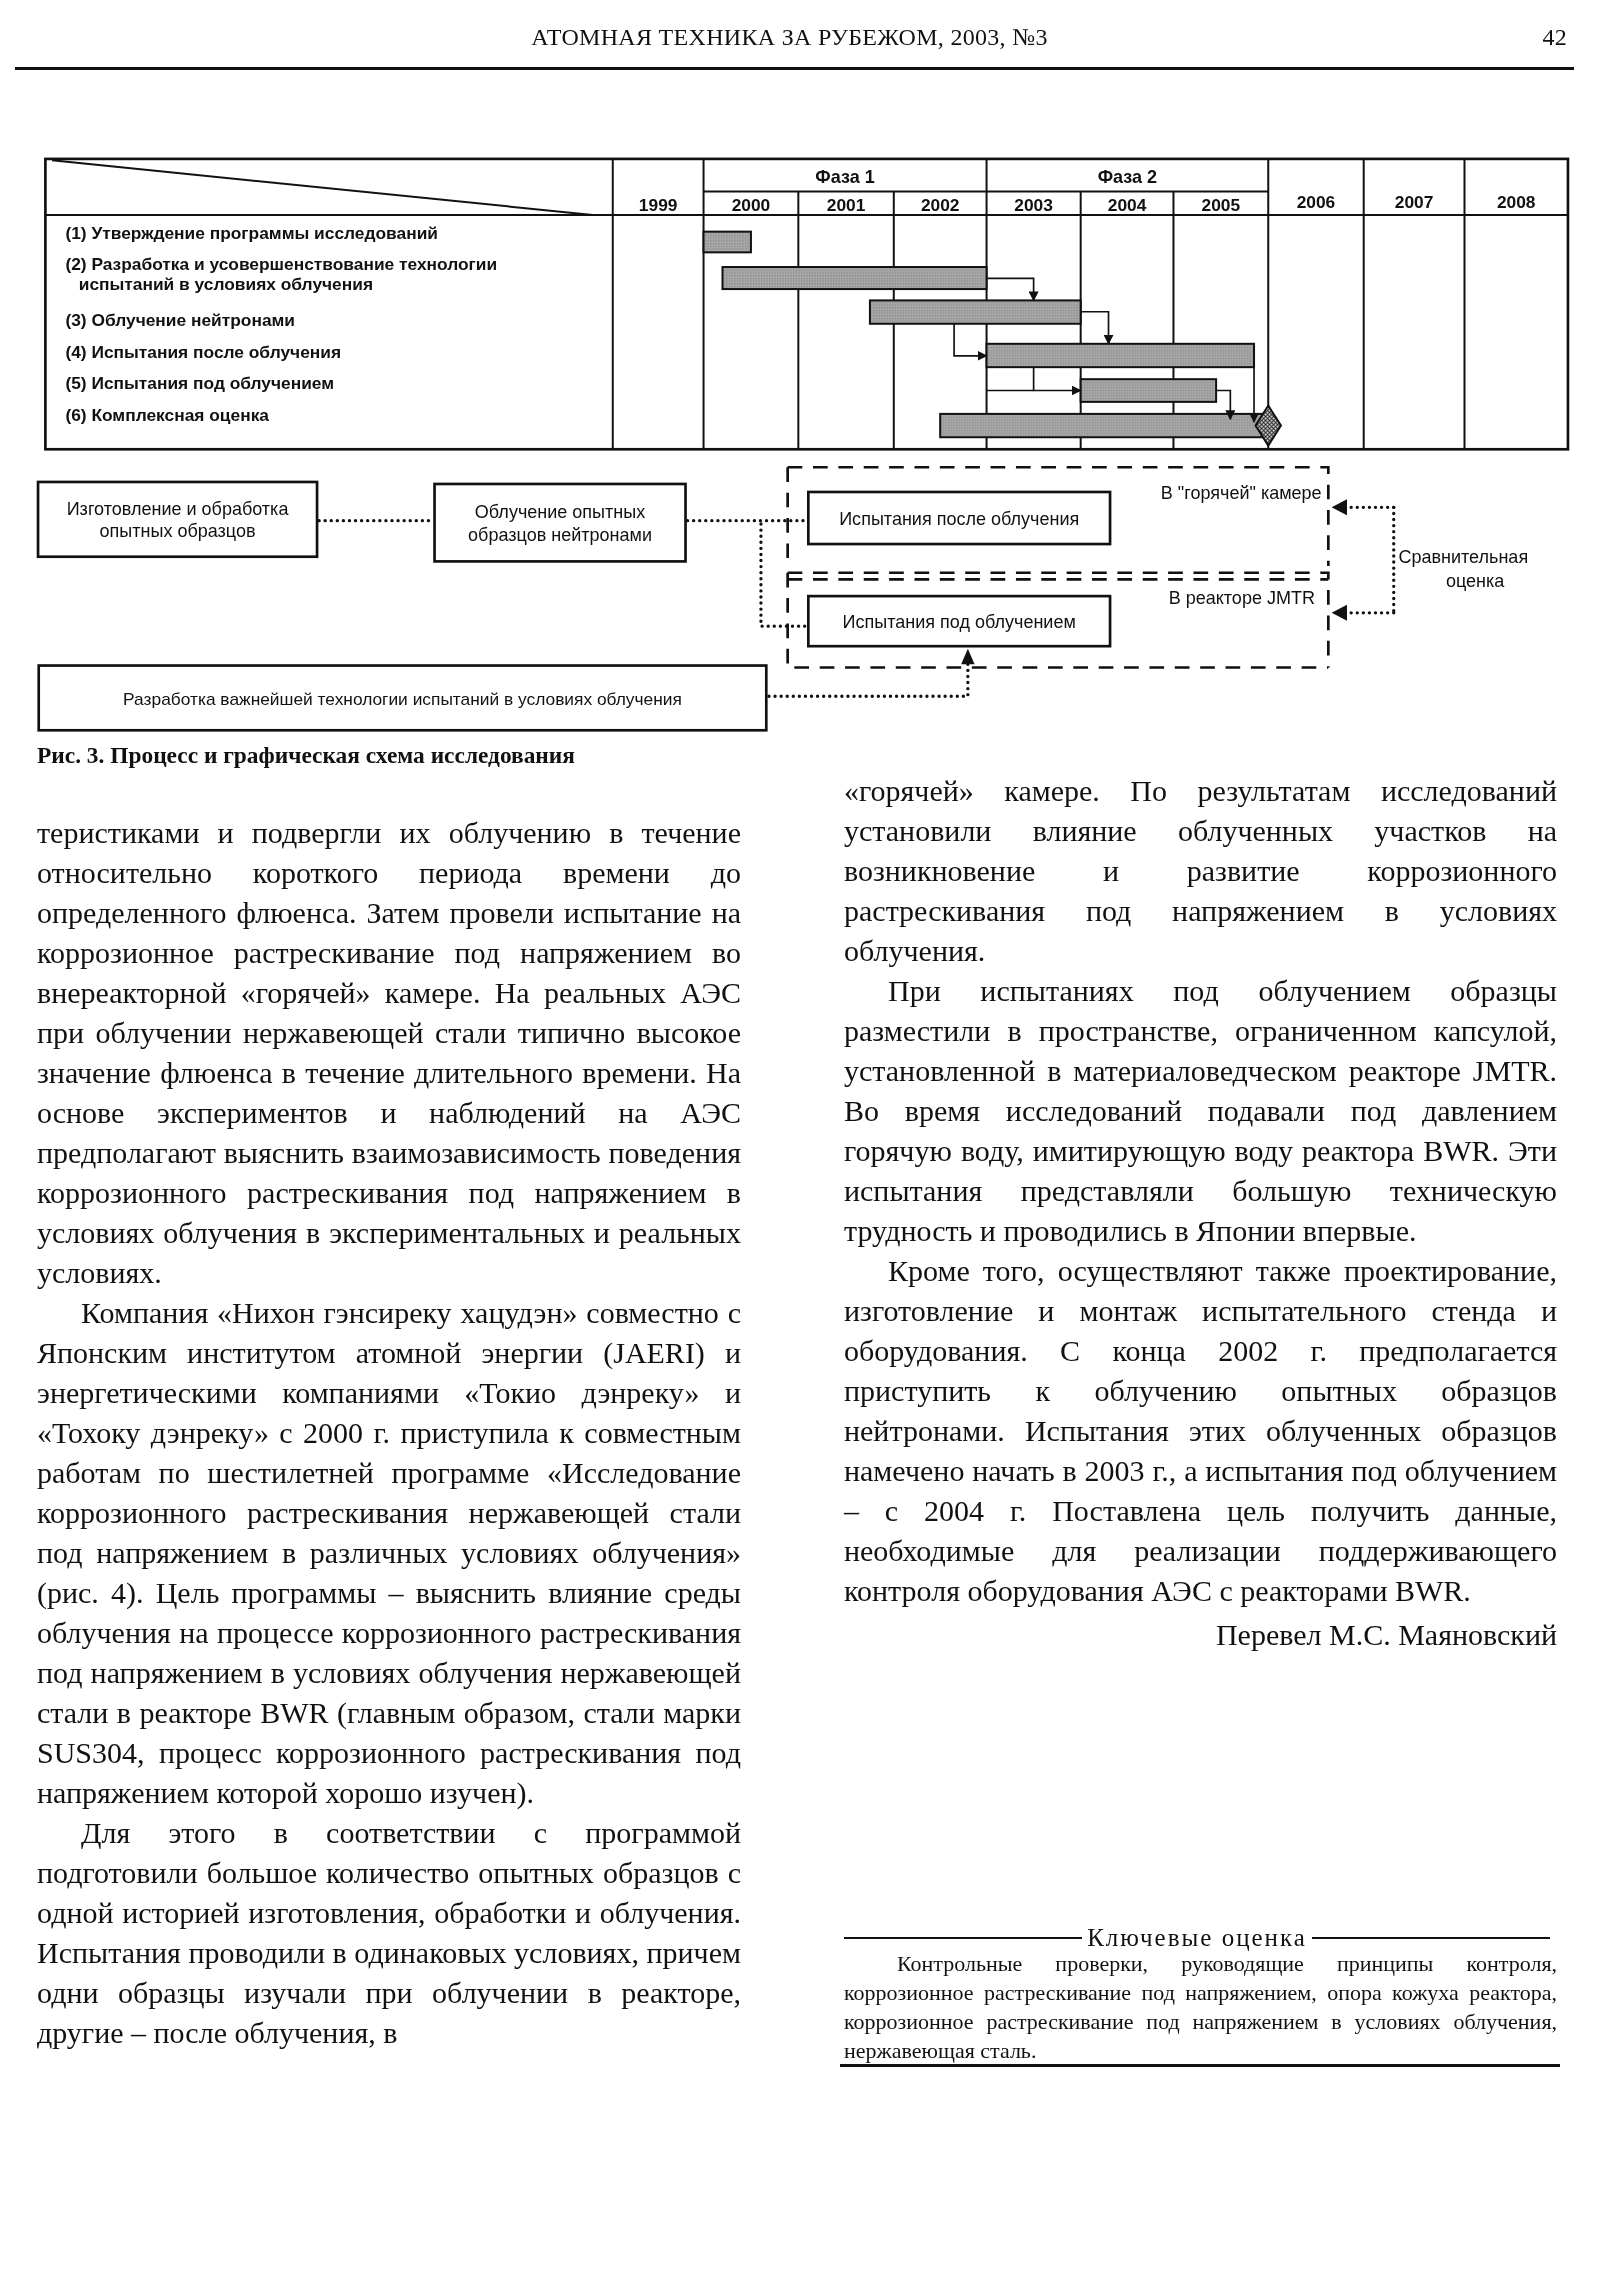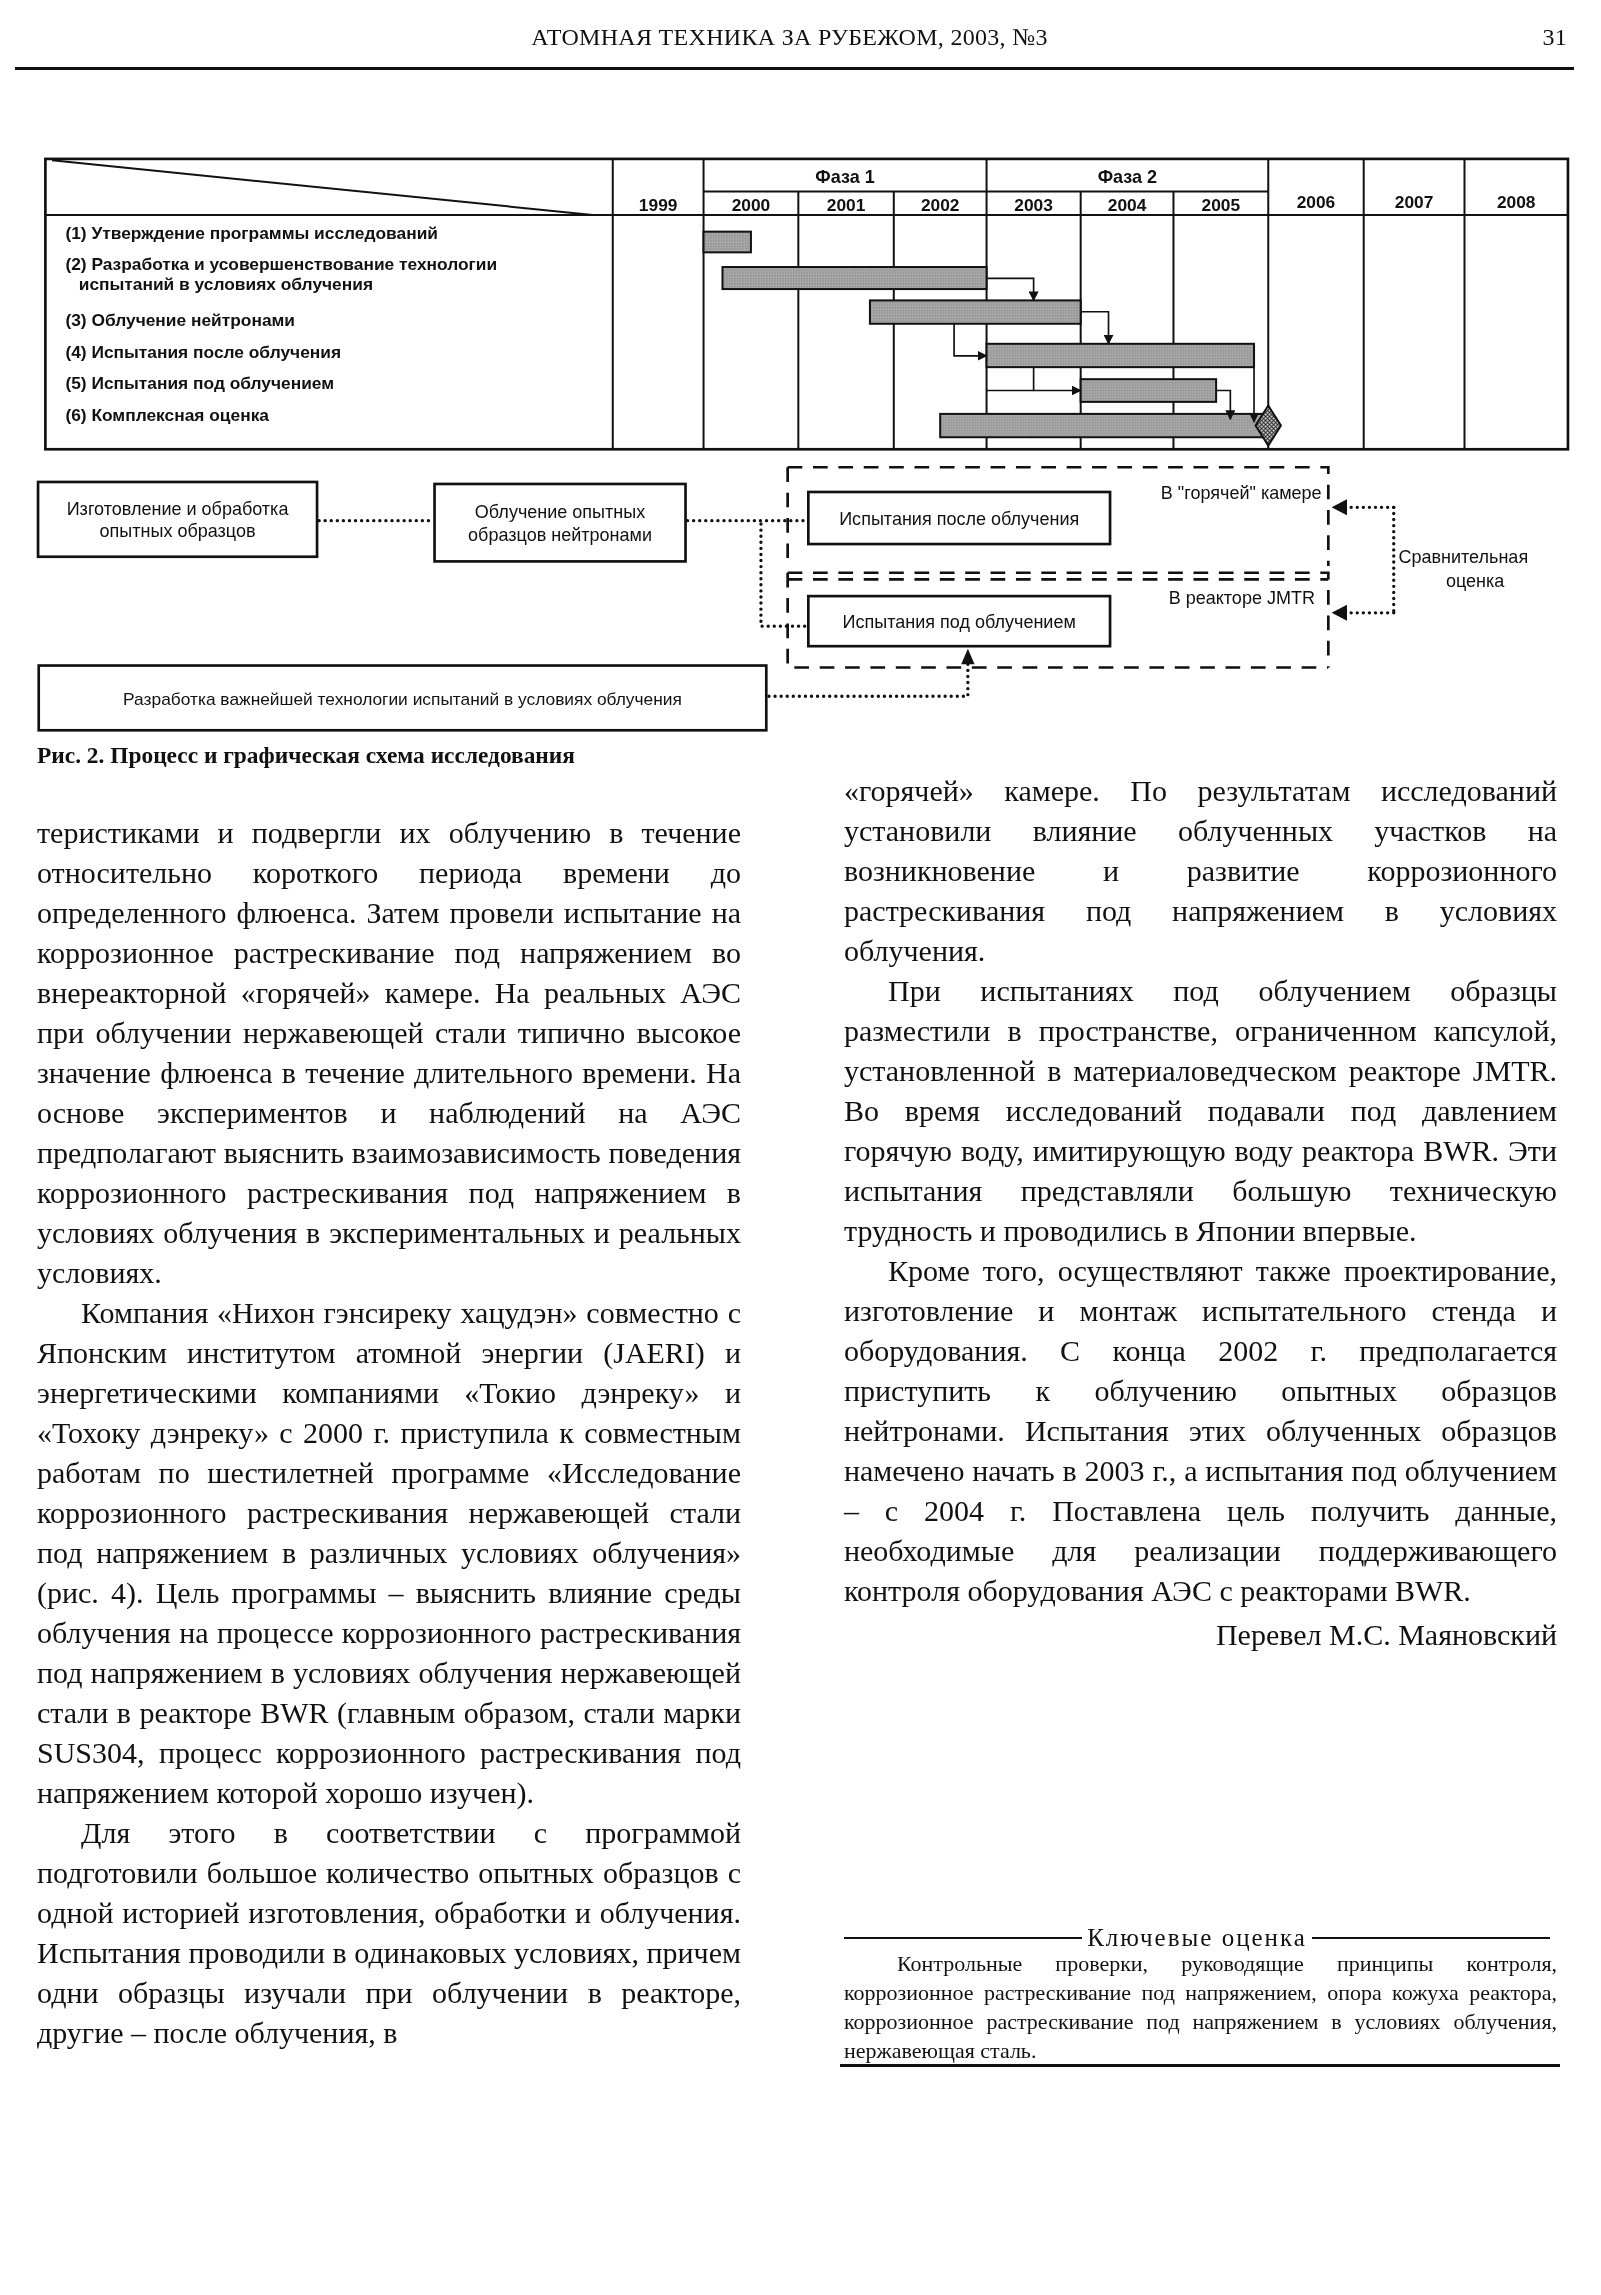--- a/index.html
+++ b/index.html
@@ -20,21 +20,21 @@
   #kw-title-row .line { flex: 1; height: 1.3px; background: #111; }
   #kw-title-row .t { padding: 0 5.3px; }
   #kw-text { position: absolute; left: 844px; top: 1949px; width: 713px; font-size: 22px; line-height: 29px; text-align: justify; text-indent: 53px; }
   #kw-rule { position: absolute; left: 840px; top: 2064px; width: 720px; height: 2.7px; background: #111; }
 </style>
 </head>
 <body>
 
 <div id="running-header" class="serif">
   <span>АТОМНАЯ ТЕХНИКА ЗА РУБЕЖОМ, 2003, №3</span>
-  <span class="page-no">31</span>
+  <span class="page-no">42</span>
 </div>
 <div id="header-rule"></div>
 
 <svg id="figure" width="1602" height="741" viewBox="0 0 2400 1110">
   <defs>
     <pattern id="hatch" width="4" height="4" patternUnits="userSpaceOnUse">
       <rect width="4" height="4" fill="#a8a8a8"></rect>
       <rect width="2" height="2" fill="#8a8a8a"></rect>
     </pattern>
     <pattern id="crosshatch" width="6" height="6" patternUnits="userSpaceOnUse">
@@ -119,21 +119,21 @@
       <path d="M1995,760 L2018,748 L2018,772 Z" fill="#111111"></path>
       <path d="M1995,918 L2018,906 L2018,930 Z" fill="#111111"></path>
       <path d="M1450,972 L1440,995 L1460,995 Z" fill="#111111"></path>
       <text x="1980" y="748" text-anchor="end" font-size="27" font-family="&quot;Liberation Sans&quot;, &quot;DejaVu Sans&quot;, sans-serif" fill="#111111">В "горячей" камере</text>
       <text x="1970" y="905" text-anchor="end" font-size="27" font-family="&quot;Liberation Sans&quot;, &quot;DejaVu Sans&quot;, sans-serif" fill="#111111">В реакторе JMTR</text>
       <text x="2095" y="843" font-size="27" font-family="&quot;Liberation Sans&quot;, &quot;DejaVu Sans&quot;, sans-serif" fill="#111111">Сравнительная</text>
       <text x="2210" y="880" text-anchor="middle" font-size="27" font-family="&quot;Liberation Sans&quot;, &quot;DejaVu Sans&quot;, sans-serif" fill="#111111">оценка</text>
     </g>
 </svg>
 
-<div id="caption" class="serif">Рис. 2. Процесс и графическая схема исследования</div>
+<div id="caption" class="serif">Рис. 3. Процесс и графическая схема исследования</div>
 
 <div id="col-left" class="col serif">
     <p lang="ru">теристиками и подвергли их облучению в течение относительно короткого периода времени до определенного флюенса. Затем провели испытание на коррозионное растрескивание под напряжением во внереакторной «горячей» камере. На реальных АЭС при облучении нержавеющей стали типично высокое значение флюенса в течение длительного времени. На основе экспериментов и наблюдений на АЭС предполагают выяснить взаимозависимость поведения коррозионного растрескивания под напряжением в условиях облучения в экспериментальных и реальных условиях.</p>
     <p class="indent" lang="ru">Компания «Нихон гэнсиреку хацудэн» совместно с Японским институтом атомной энергии (JAERI) и энергетическими компаниями «Токио дэнреку» и «Тохоку дэнреку» с 2000 г. приступила к совместным работам по шестилетней программе «Исследование коррозионного растрескивания нержавеющей стали под напряжением в различных условиях облучения» (рис. 4). Цель программы – выяснить влияние среды облучения на процессе коррозионного растрескивания под напряжением в условиях облучения нержавеющей стали в реакторе BWR (главным образом, стали марки SUS304, процесс коррозионного растрескивания под напряжением которой хорошо изучен).</p>
     <p class="indent" lang="ru">Для этого в соответствии с программой подготовили большое количество опытных образцов с одной историей изготовления, обработки и облучения. Испытания проводили в одинаковых условиях, причем одни образцы изучали при облучении в реакторе, другие – после облучения, в</p>
   </div>
 <div id="col-right" class="col serif">
     <p lang="ru">«горячей» камере. По результатам исследований установили влияние облученных участков на возникновение и развитие коррозионного растрескивания под напряжением в условиях облучения.</p>
     <p class="indent" lang="ru">При испытаниях под облучением образцы разместили в пространстве, ограниченном капсулой, установленной в материаловедческом реакторе JMTR. Во время исследований подавали под давлением горячую воду, имитирующую воду реактора BWR. Эти испытания представляли большую техническую трудность и проводились в Японии впервые.</p>
     <p class="indent" lang="ru">Кроме того, осуществляют также проектирование, изготовление и монтаж испытательного стенда и оборудования. С конца 2002 г. предполагается приступить к облучению опытных образцов нейтронами. Испытания этих облученных образцов намечено начать в 2003 г., а испытания под облучением – с 2004 г. Поставлена цель получить данные, необходимые для реализации поддерживающего контроля оборудования АЭС с реакторами BWR.</p>

